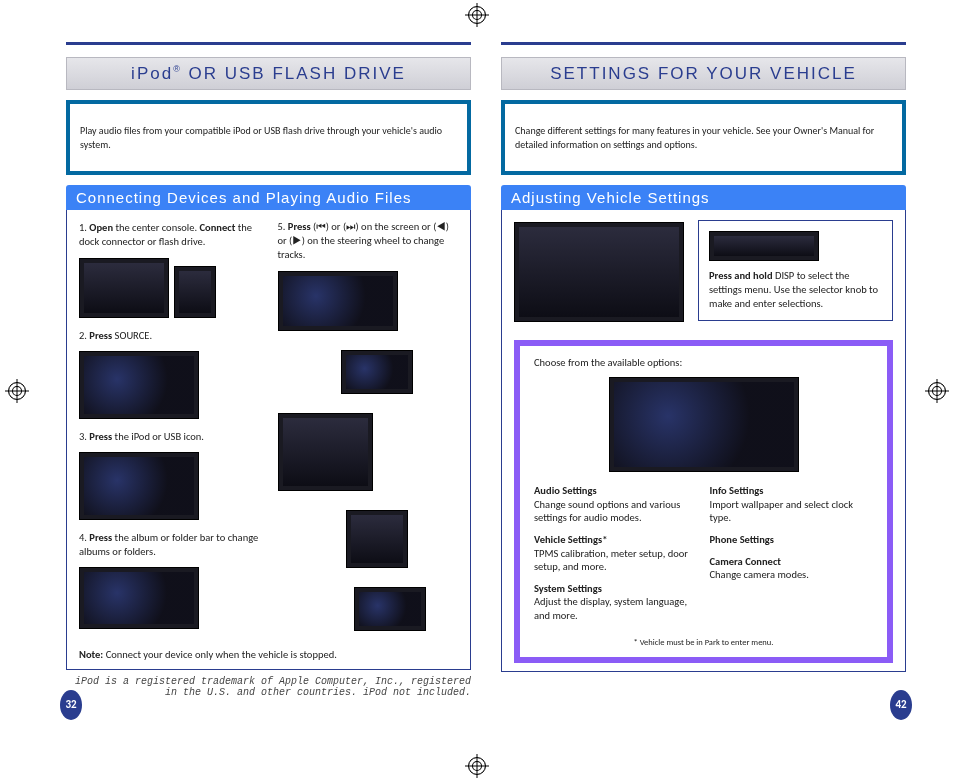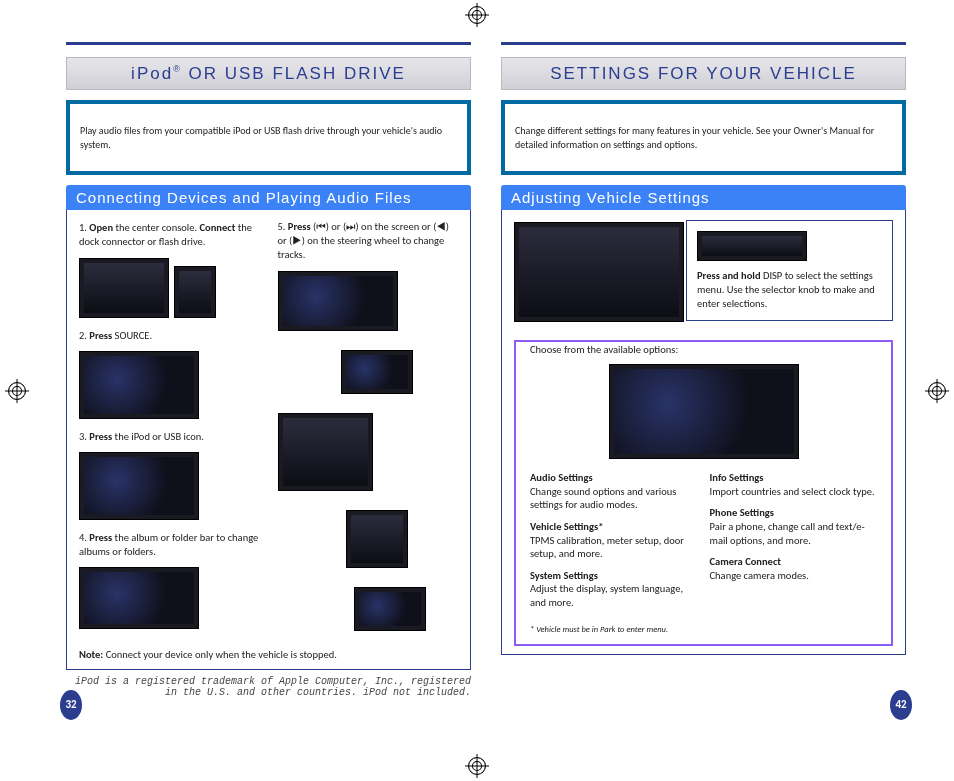--- a/index.html
+++ b/index.html
@@ -116,33 +116,34 @@
     display: flex;
     align-items: center;
     justify-content: center;
   }
   .page-num.left { left: -6px; }
   .page-num.right { right: -6px; }
 
   
   .dash-row {
     display: flex;
+    gap: 12px;
     margin-bottom: 10px;
     align-items: flex-start;
   }
   .tip-box {
     border: 1px solid #2a3d8f;
     padding: 8px 10px;
     font-size: 10.5px;
     line-height: 1.35;
     flex: 1;
   }
   .options-box {
-    border: 2px solid #8b5cf6;
-    padding: 1px 14px 10px 14px;
+    border: 6px solid #8b5cf6;
+    padding: 10px 14px 10px 14px;
   }
   .options-intro {
     font-size: 10.5px;
     margin-bottom: 8px;
   }
   .settings-screen {
     margin: 0 auto 12px auto;
     display: block;
   }
   .opt-cols {
@@ -151,22 +152,21 @@
   }
   .opt-col { flex: 1; }
   .opt {
     font-size: 10.5px;
     line-height: 1.3;
     margin-bottom: 8px;
   }
   .opt b { font-weight: bold; display: block; }
   .foot-note {
     font-size: 8.5px;
-    font-style: italic;
-    text-align: left;
+    text-align: center;
     margin-top: 6px;
   }
   .reg-mark {
     position: absolute;
     width: 18px; height: 18px;
     border: 1px solid #000;
     border-radius: 50%;
   }
   .reg-mark::before, .reg-mark::after {
     content: ""; position: absolute; background: #000;
@@ -273,22 +273,22 @@
         <div class="options-intro">Choose from the available options:</div>
         <span class="img-ph settings-screen" style="width:190px;height:95px"></span>
 
         <div class="opt-cols">
           <div class="opt-col">
             <div class="opt"><b>Audio Settings</b><span>Change sound options and various settings for audio modes.</span></div>
             <div class="opt"><b>Vehicle Settings*</b><span>TPMS calibration, meter setup, door setup, and more.</span></div>
             <div class="opt"><b>System Settings</b><span>Adjust the display, system language, and more.</span></div>
           </div>
           <div class="opt-col">
-            <div class="opt"><b>Info Settings</b><span>Import countries and select clock type.</span></div>
-            <div class="opt"><b>Phone Settings</b><span>Pair a phone, change call and text/e-mail options, and more.</span></div>
+            <div class="opt"><b>Info Settings</b><span>Import wallpaper and select clock type.</span></div>
+            <div class="opt"><b>Phone Settings</b></div>
             <div class="opt"><b>Camera Connect</b><span>Change camera modes.</span></div>
           </div>
         </div>
         <div class="foot-note">* Vehicle must be in Park to enter menu.</div>
       </div>
 
     </div>
 
     <div class="page-num right">42</div>
   </div>

